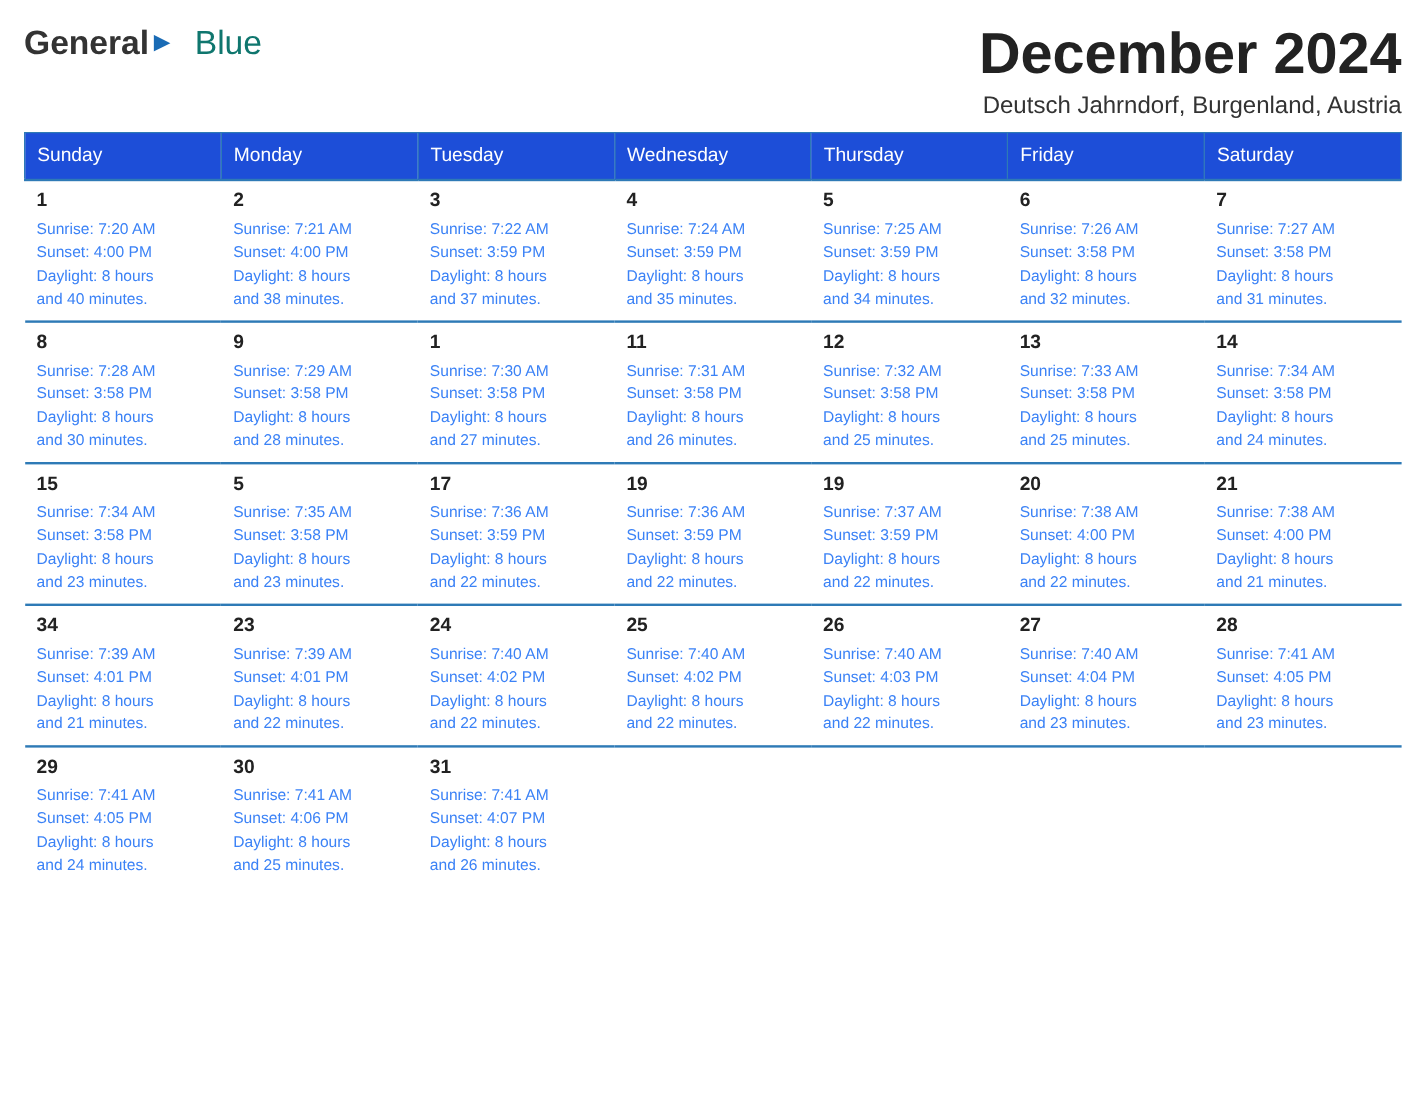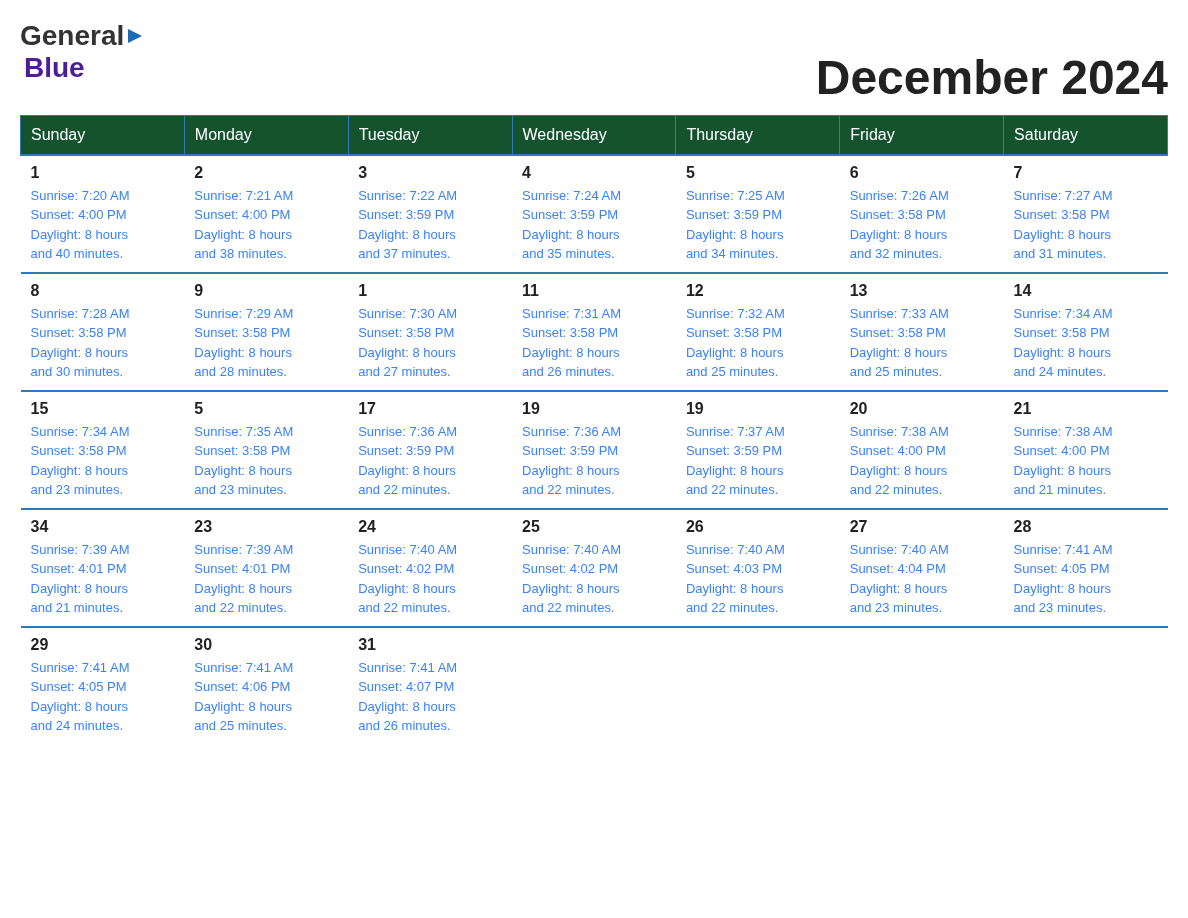--- a/index.html
+++ b/index.html
@@ -17,34 +17,33 @@
       margin-bottom: 10px;
     }
     .title-section {
       text-align: right;
     }
     .month-title {
       font-size: 48px;
       font-weight: bold;
       color: #222;
       line-height: 1.1;
-      margin-top: 32px;
     }
     .subtitle {
       font-size: 20px;
       color: #333;
       margin-top: 4px;
     }
     .calendar {
       width: 100%;
       border-collapse: collapse;
       margin-top: 10px;
     }
     .calendar th {
-      background-color: #14532d;
+      background-color: #1d4ed8;
       color: #ffffff;
       font-size: 16px;
       font-weight: normal;
       padding: 10px 10px;
       text-align: left;
       border: 1px solid #2e7ab6;
     }
     .calendar td {
       vertical-align: top;
       padding: 8px 10px;
@@ -73,21 +72,20 @@
     .day-info {
       font-size: 13px;
       color: #3b82f6;
       line-height: 1.5;
     }
     .empty-cell {
       background: #fff;
     }
     .logo-wrapper {
       display: flex;
-      flex-direction: column;
     }
     .logo-line1 {
       display: flex;
       align-items: center;
     }
     .logo-line2 {
       display: flex;
       align-items: center;
       margin-left: 2px;
     }
@@ -99,25 +97,26 @@
   <div class="logo-wrapper">
     <div class="logo-line1">
       <span style="font-size:28px;font-weight:bold;color:#333;">General</span>
       <span style="display:inline-block;margin-left:4px;margin-top:4px;">
         <svg width="18" height="18" viewBox="0 0 18 18">
           <polygon points="0,2 14,9 0,16" fill="#1a6bb5"></polygon>
         </svg>
       </span>
     </div>
     <div class="logo-line2">
-      <span style="font-size:28px;font-weight:bold;color:#4c1d95;margin-left:2px;">Blue</span>
+      <span style="font-size:28px;font-weight:normal;color:#0f766e;margin-left:14px;">Blue</span>
     </div>
   </div>
   <div class="title-section">
     <div class="month-title">December 2024</div>
+    <div class="subtitle">Deutsch Jahrndorf, Burgenland, Austria</div>
   </div>
 </div>
 
 <table class="calendar">
   <thead>
     <tr>
       <th>Sunday</th>
       <th>Monday</th>
       <th>Tuesday</th>
       <th>Wednesday</th>

